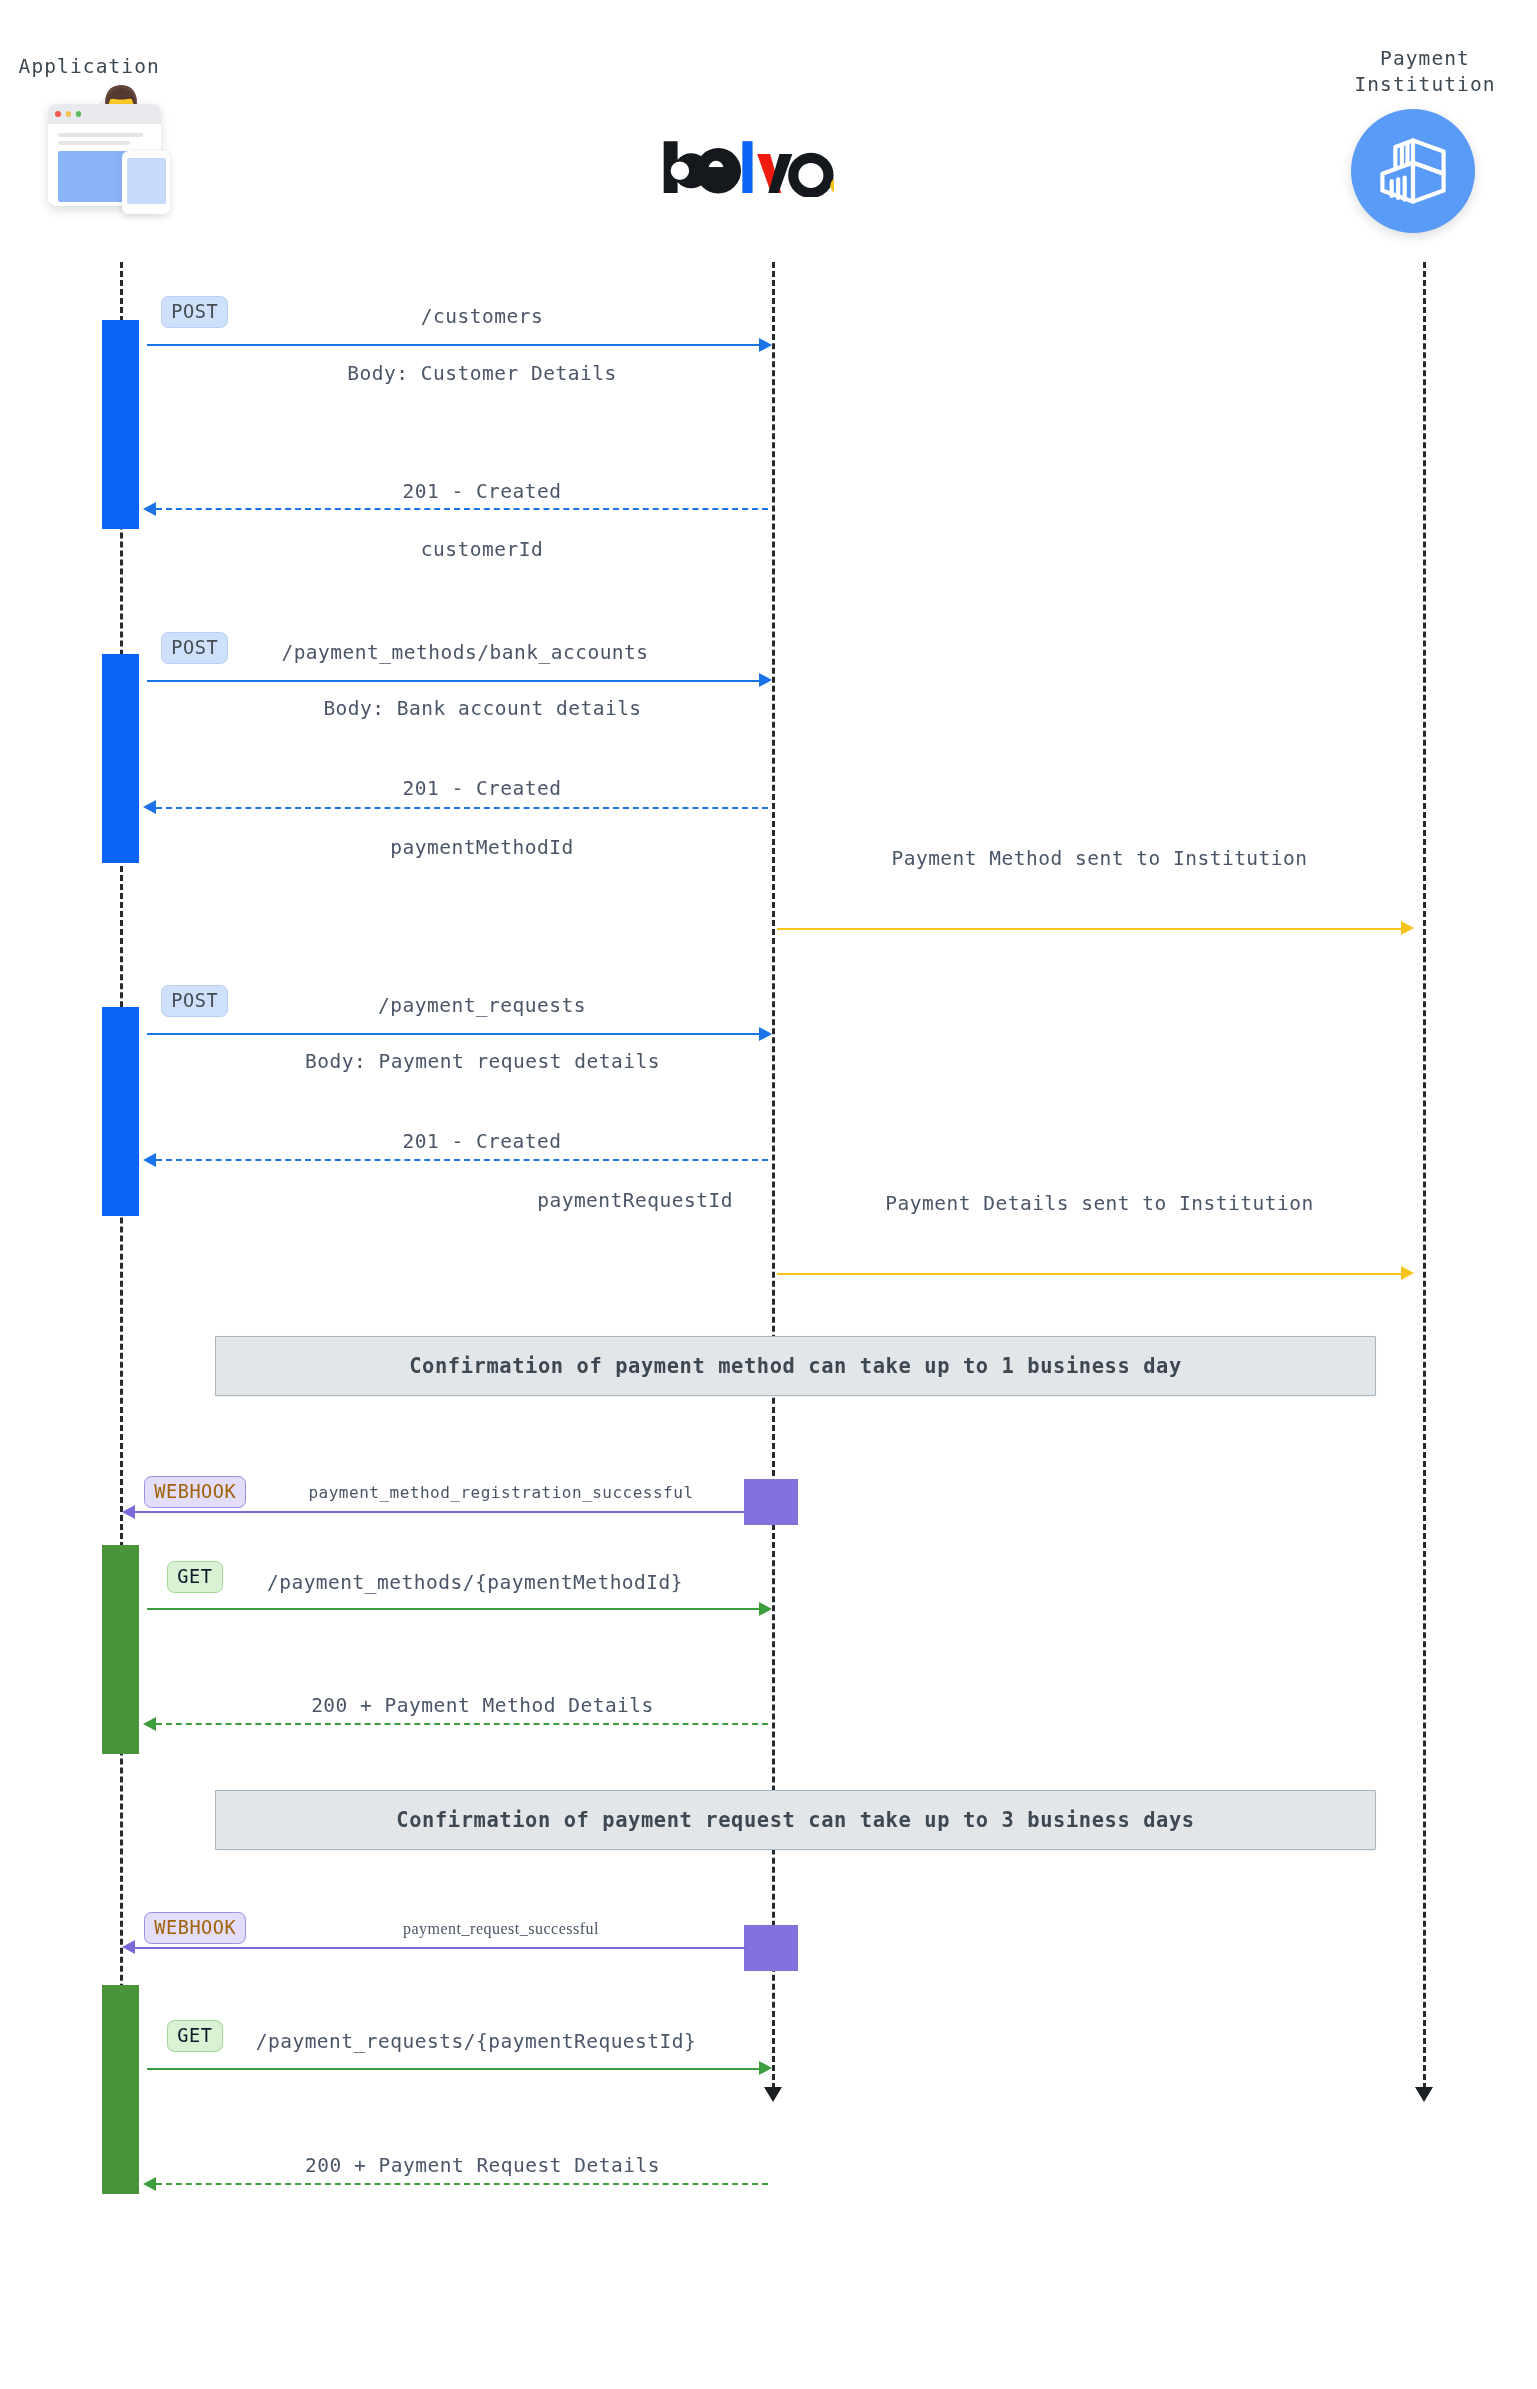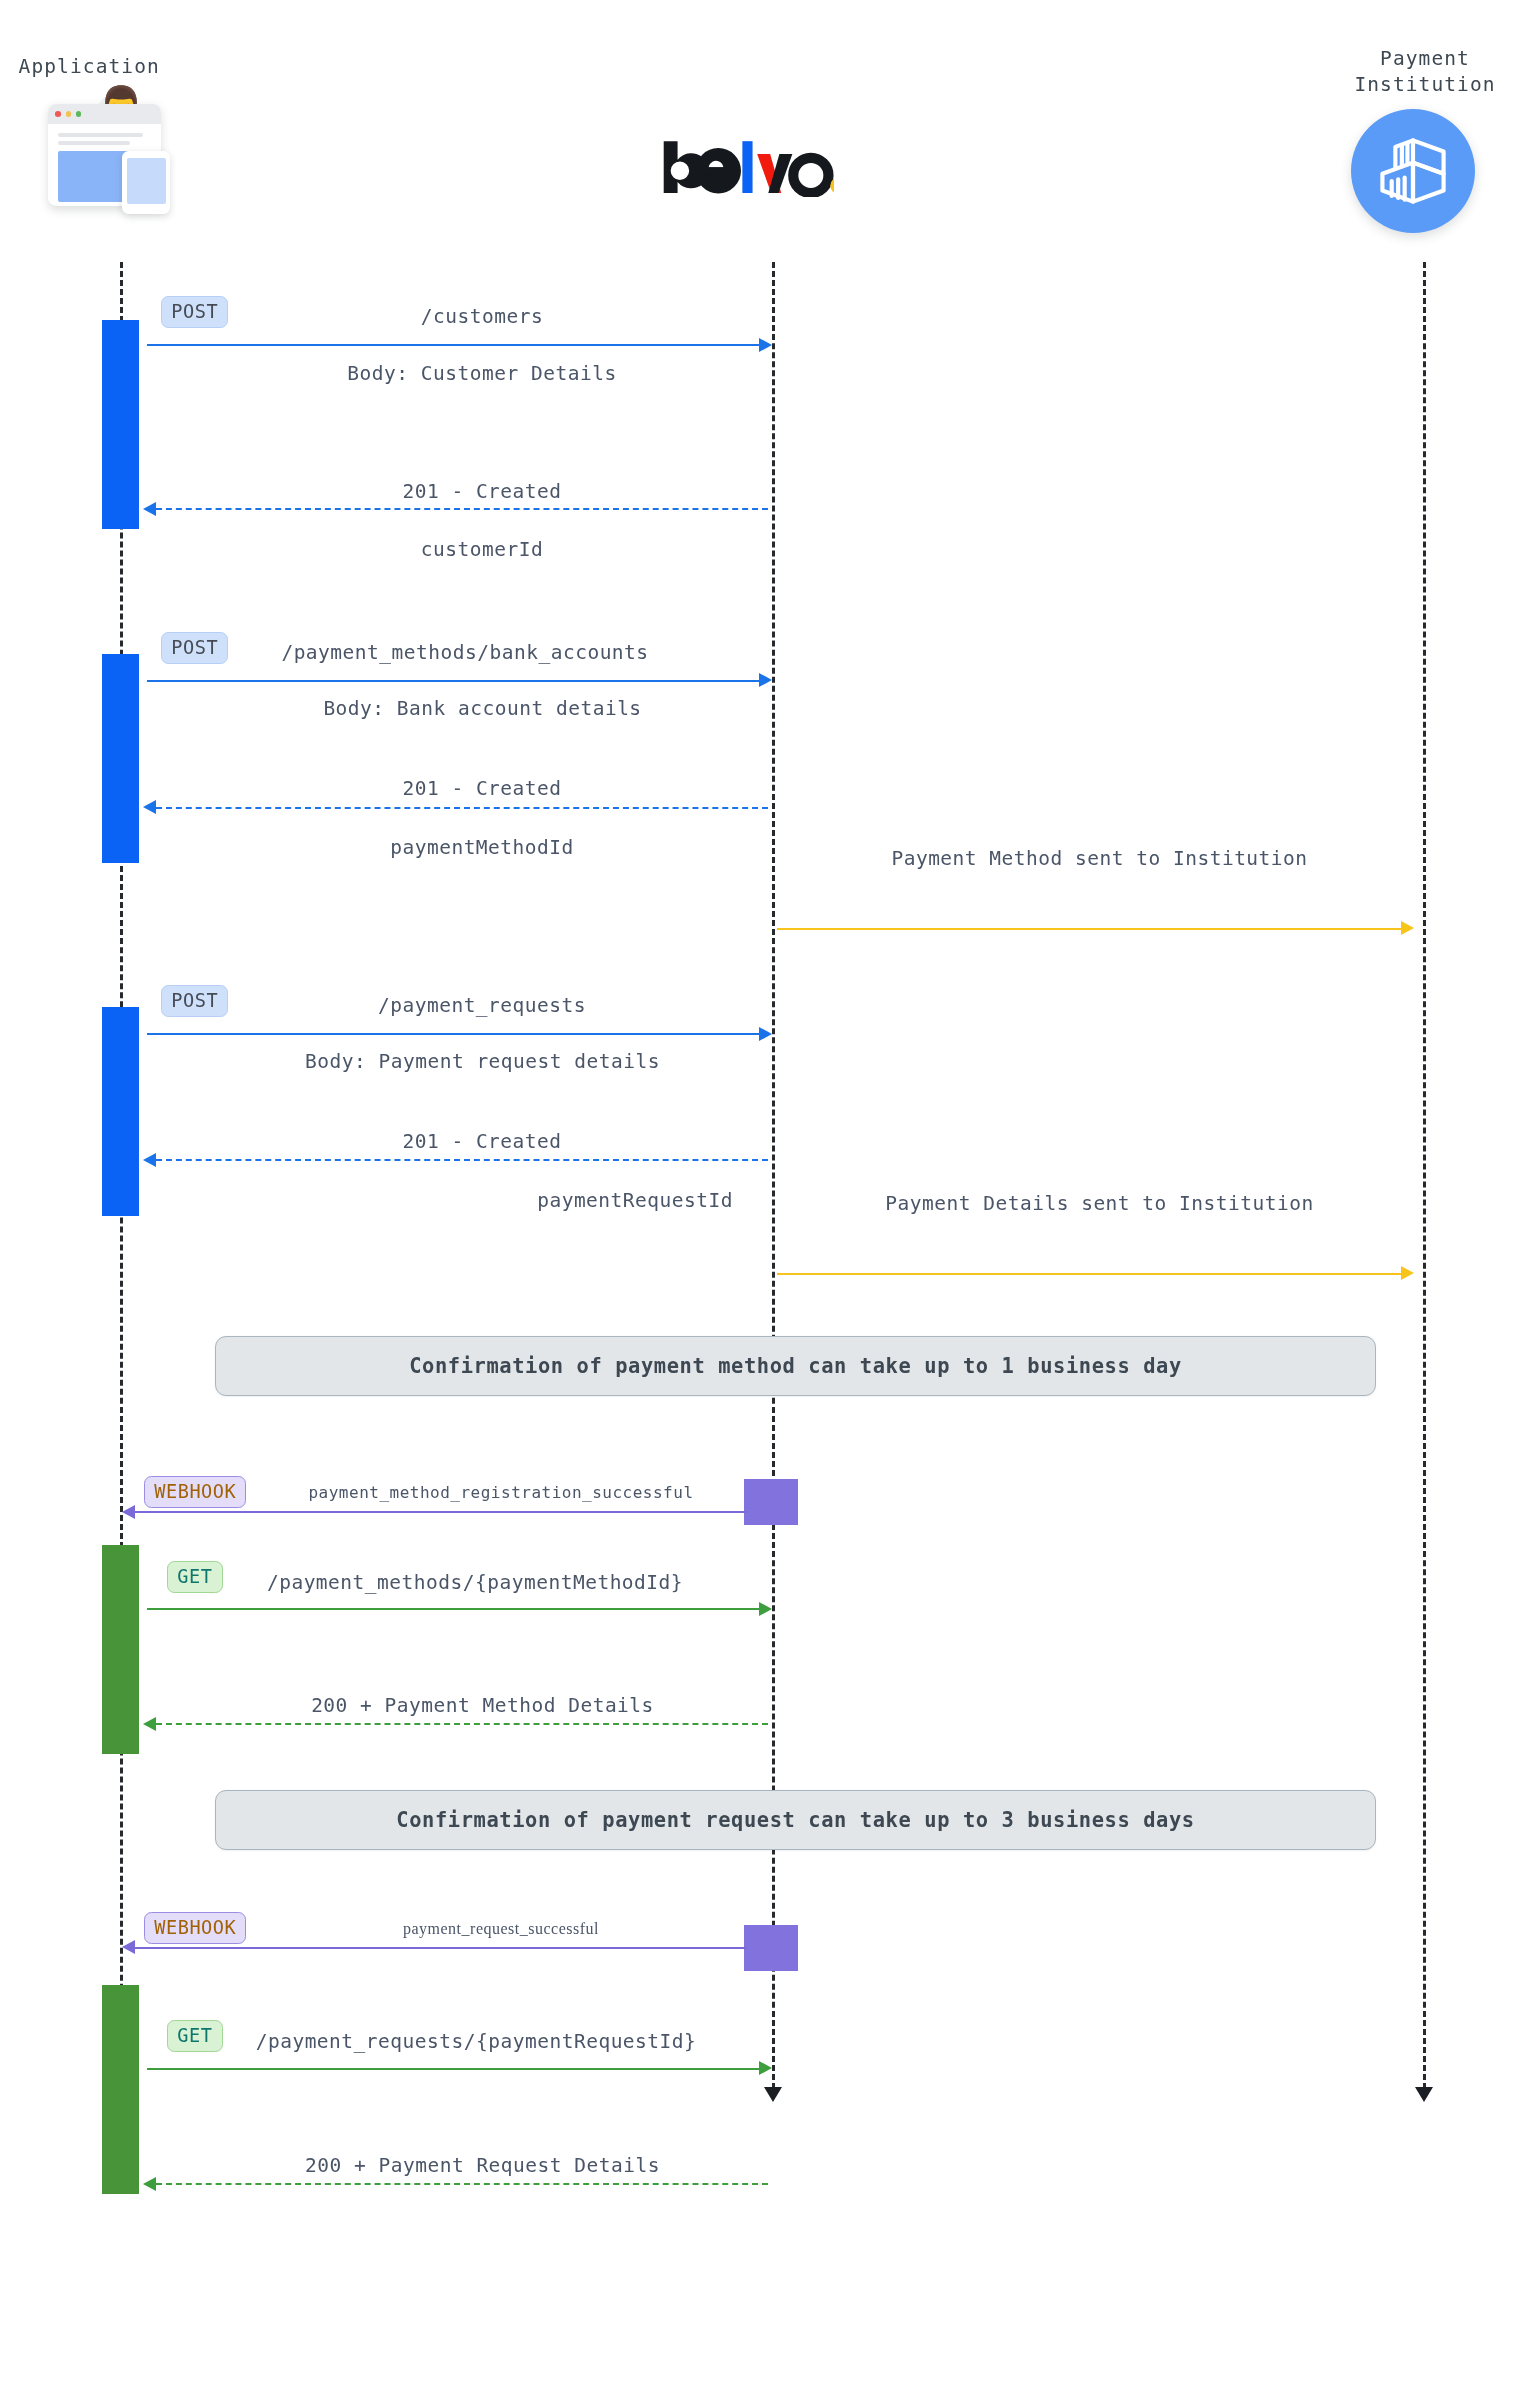--- a/index.html
+++ b/index.html
@@ -82,26 +82,26 @@
     text-align:center;white-space:nowrap;
   }
   .msg-sm{font-size:16px;}
 
   
   .badge{
     position:absolute;font-size:18.6px;letter-spacing:0.5px;padding:3.7px 9.3px 4.6px;
     border-radius:7.4px;white-space:nowrap;line-height:1.15;
   }
   .badge-post{background:#cfe0fb;color:#454b54;border:0.9px solid #b7cef6;}
-  .badge-get{background:#d9f2d3;color:#0f766e;border:1.4px solid #9fd793;}
+  .badge-get{background:#d9f2d3;color:#0f172a;border:1.4px solid #9fd793;}
   .badge-webhook{background:#e3ddfa;color:#a16207;border:1.4px solid #9b8ce4;}
 
   
   .note{
-    position:absolute;background:#e2e6e9;border:1.4px solid #aab6bf;border-radius:11px;
+    position:absolute;background:#e2e6e9;border:1.4px solid #aab6bf;border-radius:1px;
     display:flex;align-items:center;justify-content:center;
     color:#3d4852;font-size:20.4px;font-weight:bold;letter-spacing:0.6px;
     box-shadow:0 0.9px 1.9px rgba(0,0,0,.06);
   }
 </style>
 </head>
 <body>
 
 <div class="stage">
 

